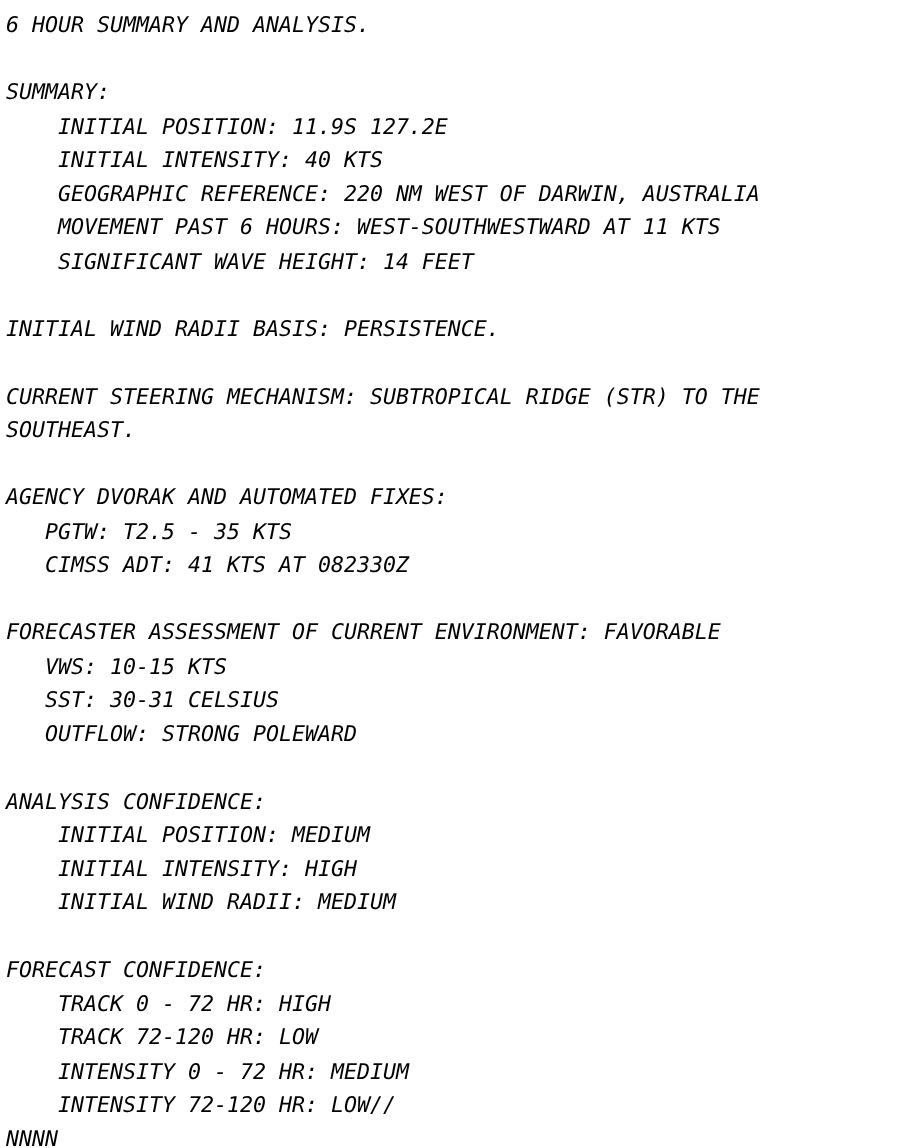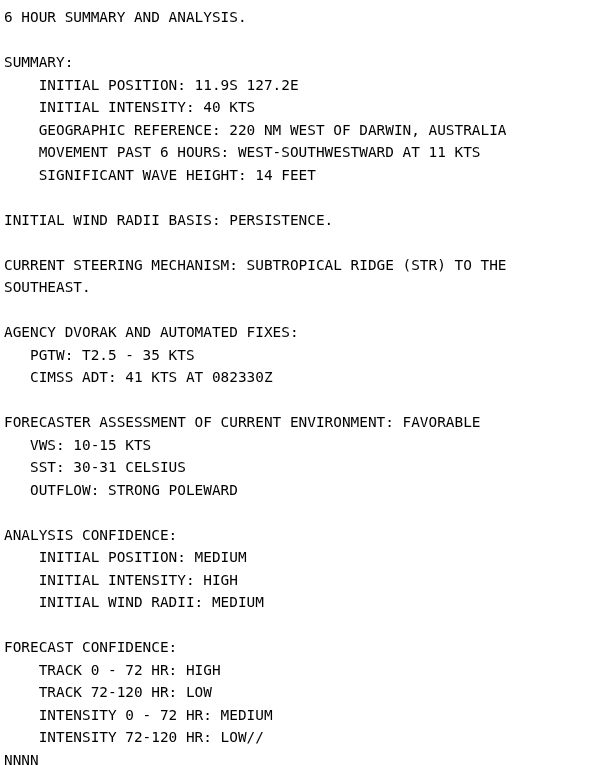--- a/index.html
+++ b/index.html
@@ -17,20 +17,21 @@
     padding: 6px 0 0 4px;
     font-size: 14.4px;
     line-height: 22.5px;
     color: #000000;
     white-space: pre;
     letter-spacing: 0px;
   }
   .line {
     white-space: pre;
     min-height: 22.5px;
+    font-style: italic;
   }
   .blank {
     min-height: 22.5px;
   }
 </style>
 </head>
 <body>
 
 <div id="doc"><div class="line">6 HOUR SUMMARY AND ANALYSIS.</div><div class="line blank"></div><div class="line">SUMMARY:</div><div class="line">    INITIAL POSITION: 11.9S 127.2E</div><div class="line">    INITIAL INTENSITY: 40 KTS</div><div class="line">    GEOGRAPHIC REFERENCE: 220 NM WEST OF DARWIN, AUSTRALIA</div><div class="line">    MOVEMENT PAST 6 HOURS: WEST-SOUTHWESTWARD AT 11 KTS</div><div class="line">    SIGNIFICANT WAVE HEIGHT: 14 FEET</div><div class="line blank"></div><div class="line">INITIAL WIND RADII BASIS: PERSISTENCE.</div><div class="line blank"></div><div class="line">CURRENT STEERING MECHANISM: SUBTROPICAL RIDGE (STR) TO THE</div><div class="line">SOUTHEAST.</div><div class="line blank"></div><div class="line">AGENCY DVORAK AND AUTOMATED FIXES:</div><div class="line">   PGTW: T2.5 - 35 KTS</div><div class="line">   CIMSS ADT: 41 KTS AT 082330Z</div><div class="line blank"></div><div class="line">FORECASTER ASSESSMENT OF CURRENT ENVIRONMENT: FAVORABLE</div><div class="line">   VWS: 10-15 KTS</div><div class="line">   SST: 30-31 CELSIUS</div><div class="line">   OUTFLOW: STRONG POLEWARD</div><div class="line blank"></div><div class="line">ANALYSIS CONFIDENCE:</div><div class="line">    INITIAL POSITION: MEDIUM</div><div class="line">    INITIAL INTENSITY: HIGH</div><div class="line">    INITIAL WIND RADII: MEDIUM</div><div class="line blank"></div><div class="line">FORECAST CONFIDENCE:</div><div class="line">    TRACK 0 - 72 HR: HIGH</div><div class="line">    TRACK 72-120 HR: LOW</div><div class="line">    INTENSITY 0 - 72 HR: MEDIUM</div><div class="line">    INTENSITY 72-120 HR: LOW//</div><div class="line">NNNN</div></div>
 

